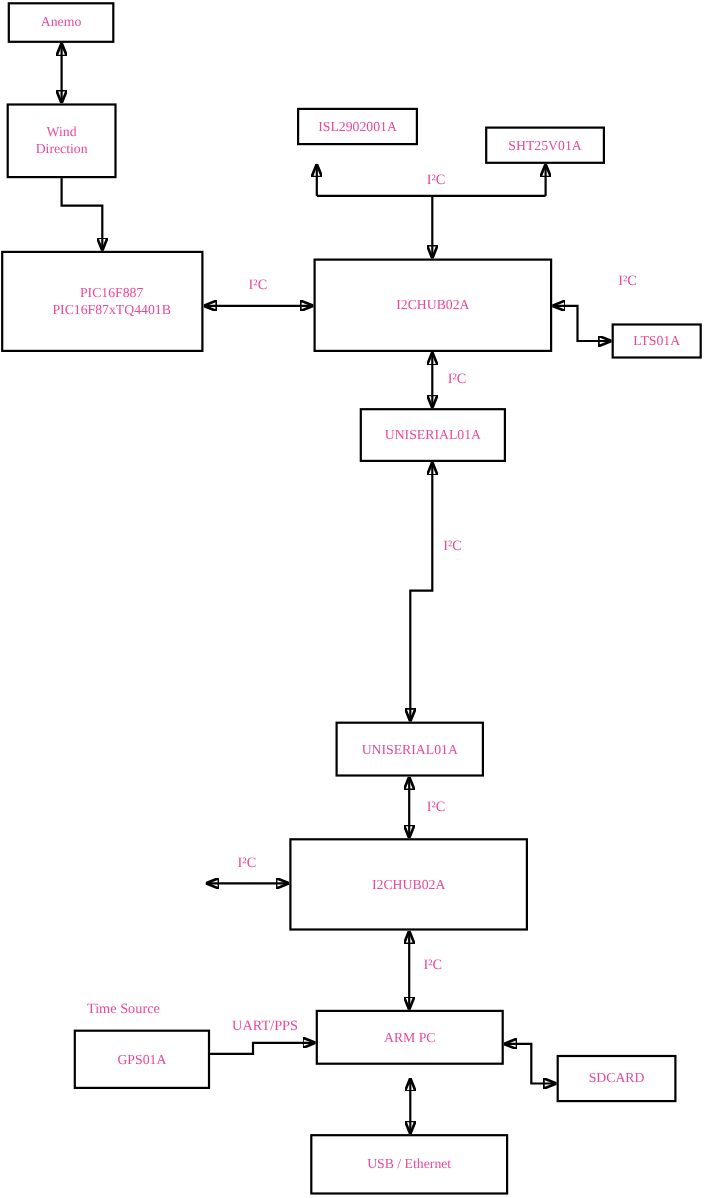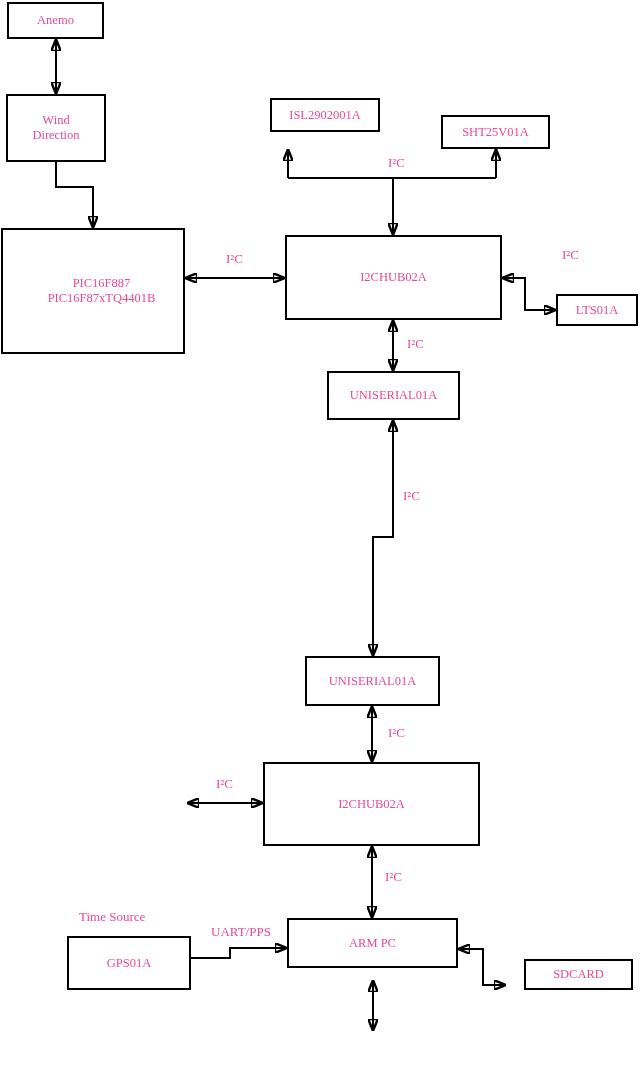--- a/index.html
+++ b/index.html
@@ -77,21 +77,21 @@
 
   <div class="node" style="left:7px; top:2px; width:97px; height:37px;">
     <span>Anemo</span>
   </div>
 
   <div class="node" style="left:6px; top:94px; width:100px; height:68px;">
     <span>Wind</span>
     <span>Direction</span>
   </div>
 
-  <div class="node" style="left:1px; top:228px; width:184px; height:126px;padding-left:17px;">
+  <div class="node" style="left:1px; top:228px; width:184px; height:92px;padding-left:17px;">
     <span>PIC16F887</span>
     <span>PIC16F87xTQ4401B</span>
   </div>
 
   <div class="node" style="left:233px; top:98px; width:110px; height:34px;margin-left:37px;">
     <span>ISL2902001A</span>
   </div>
 
   <div class="node" style="left:441px; top:115px; width:109px; height:34px;">
     <span>SHT25V01A</span>
@@ -119,24 +119,27 @@
 
 
   <div class="node" style="left:67px; top:936px; width:124px; height:54px;">
     <span>GPS01A</span>
   </div>
 
   <div class="node" style="left:287px; top:918px; width:171px; height:50px;">
     <span>ARM PC</span>
   </div>
 
-  <div class="node" style="left:506px; top:959px; width:109px; height:31px;margin-left:18px;">
+  <div class="node" style="left:506px; top:959px; width:109px; height:43px;">
     <span>SDCARD</span>
   </div>
 
+  <div class="node" style="left:282px; top:1031px; width:180px; height:55px;">
+    <span>USB / Ethernet</span>
+  </div>
 
   <div class="elabel" style="left:388px; top:155px;">I²C</div>
   <div class="elabel" style="left:226px; top:251px;">I²C</div>
   <div class="elabel" style="left:562px; top:247px;">I²C</div>
   <div class="elabel" style="left:407px; top:336px;">I²C</div>
   <div class="elabel" style="left:403px; top:488px;">I²C</div>
   <div class="elabel" style="left:388px; top:725px;">I²C</div>
   <div class="elabel" style="left:216px; top:776px;">I²C</div>
   <div class="elabel" style="left:385px; top:869px;">I²C</div>
   <div class="elabel" style="left:79px; top:909px;">Time Source</div>

